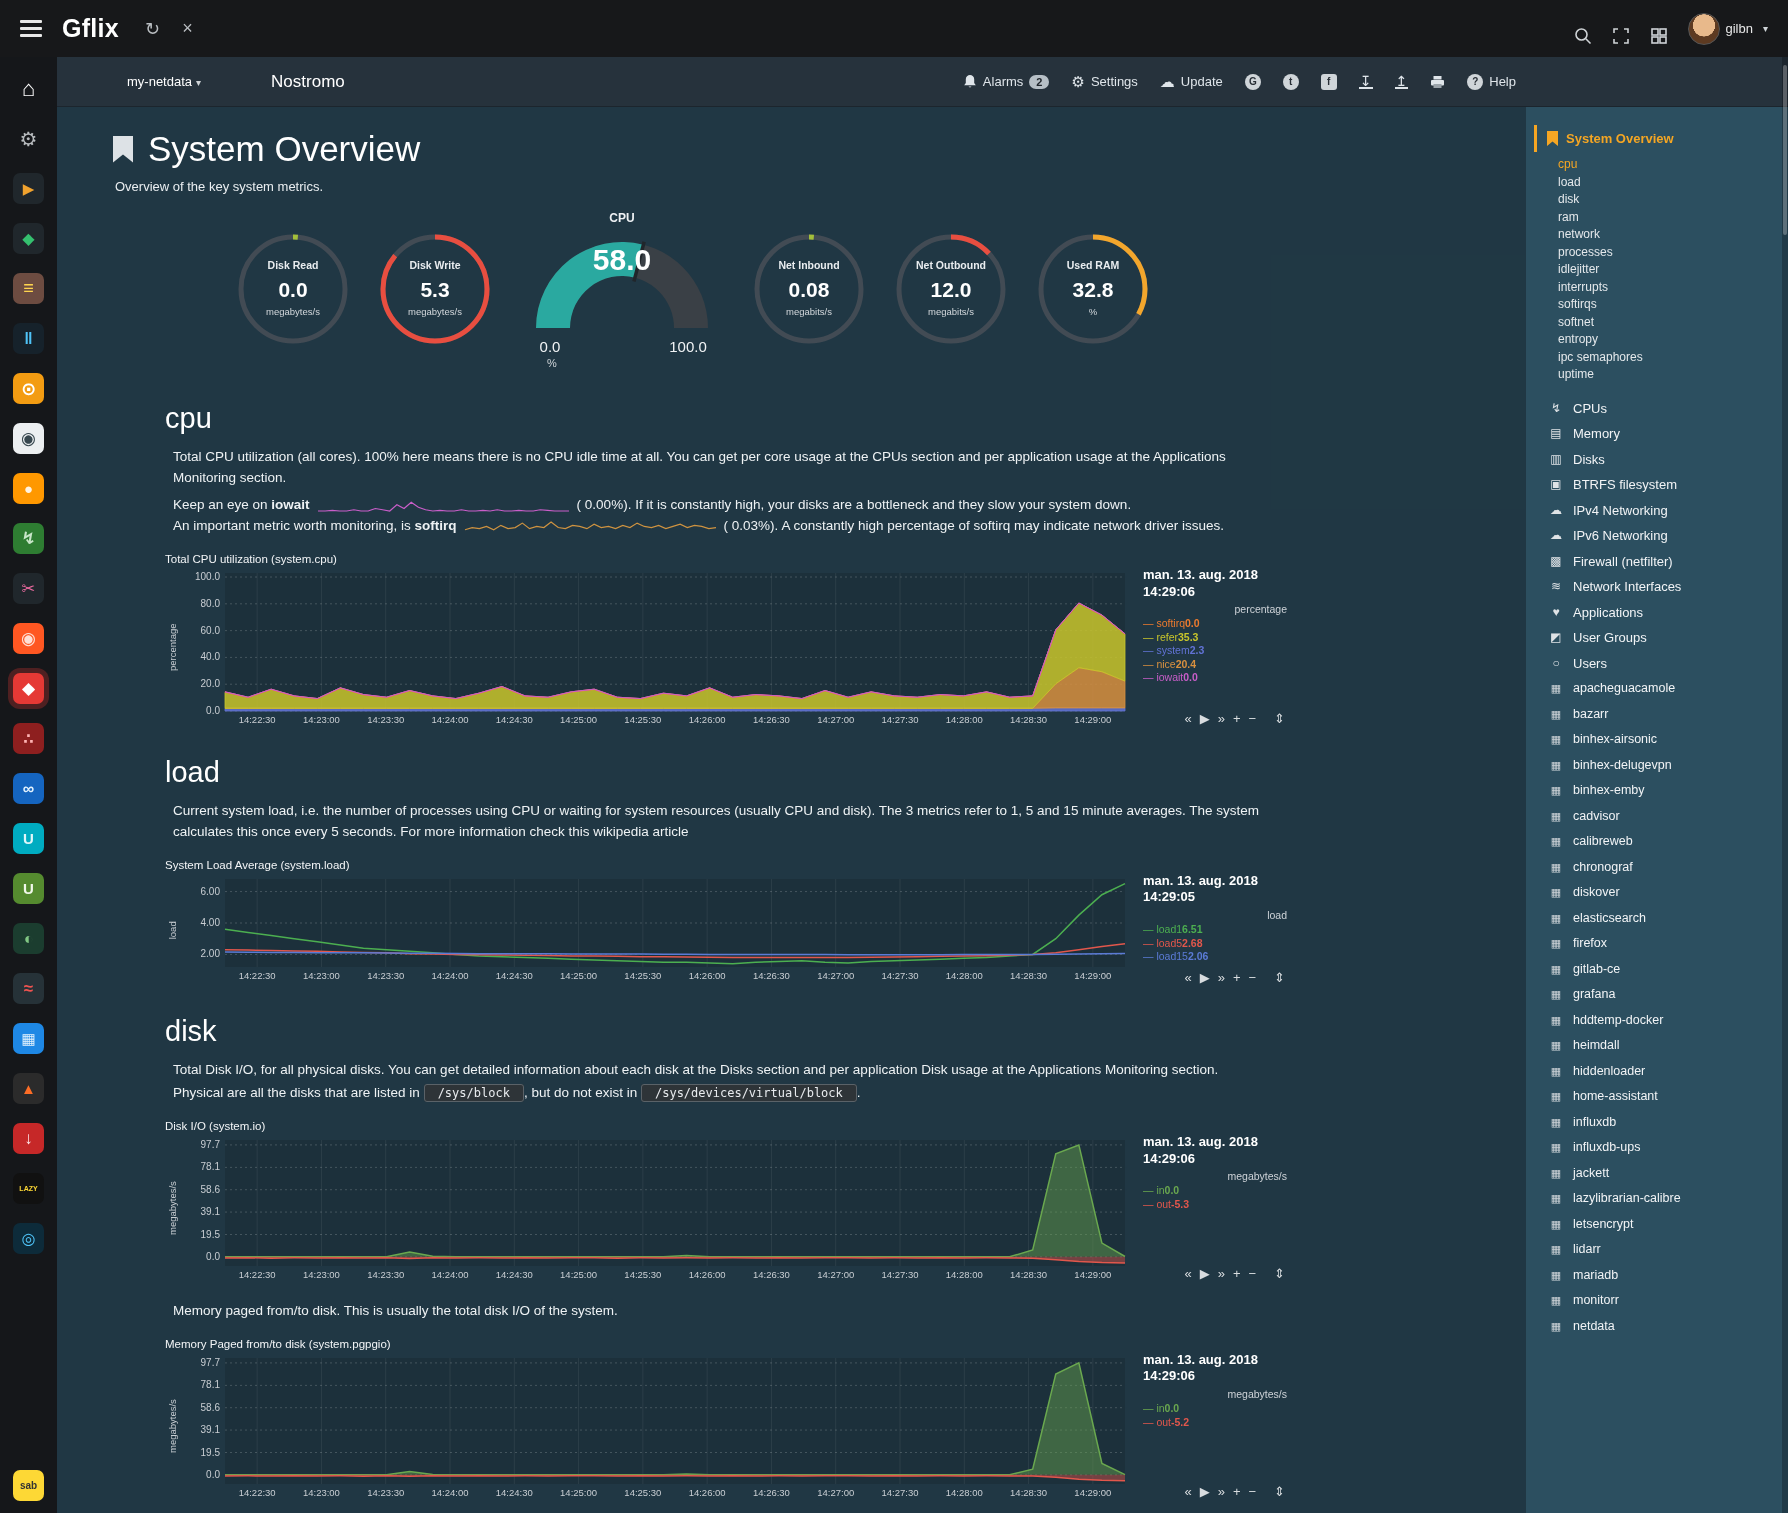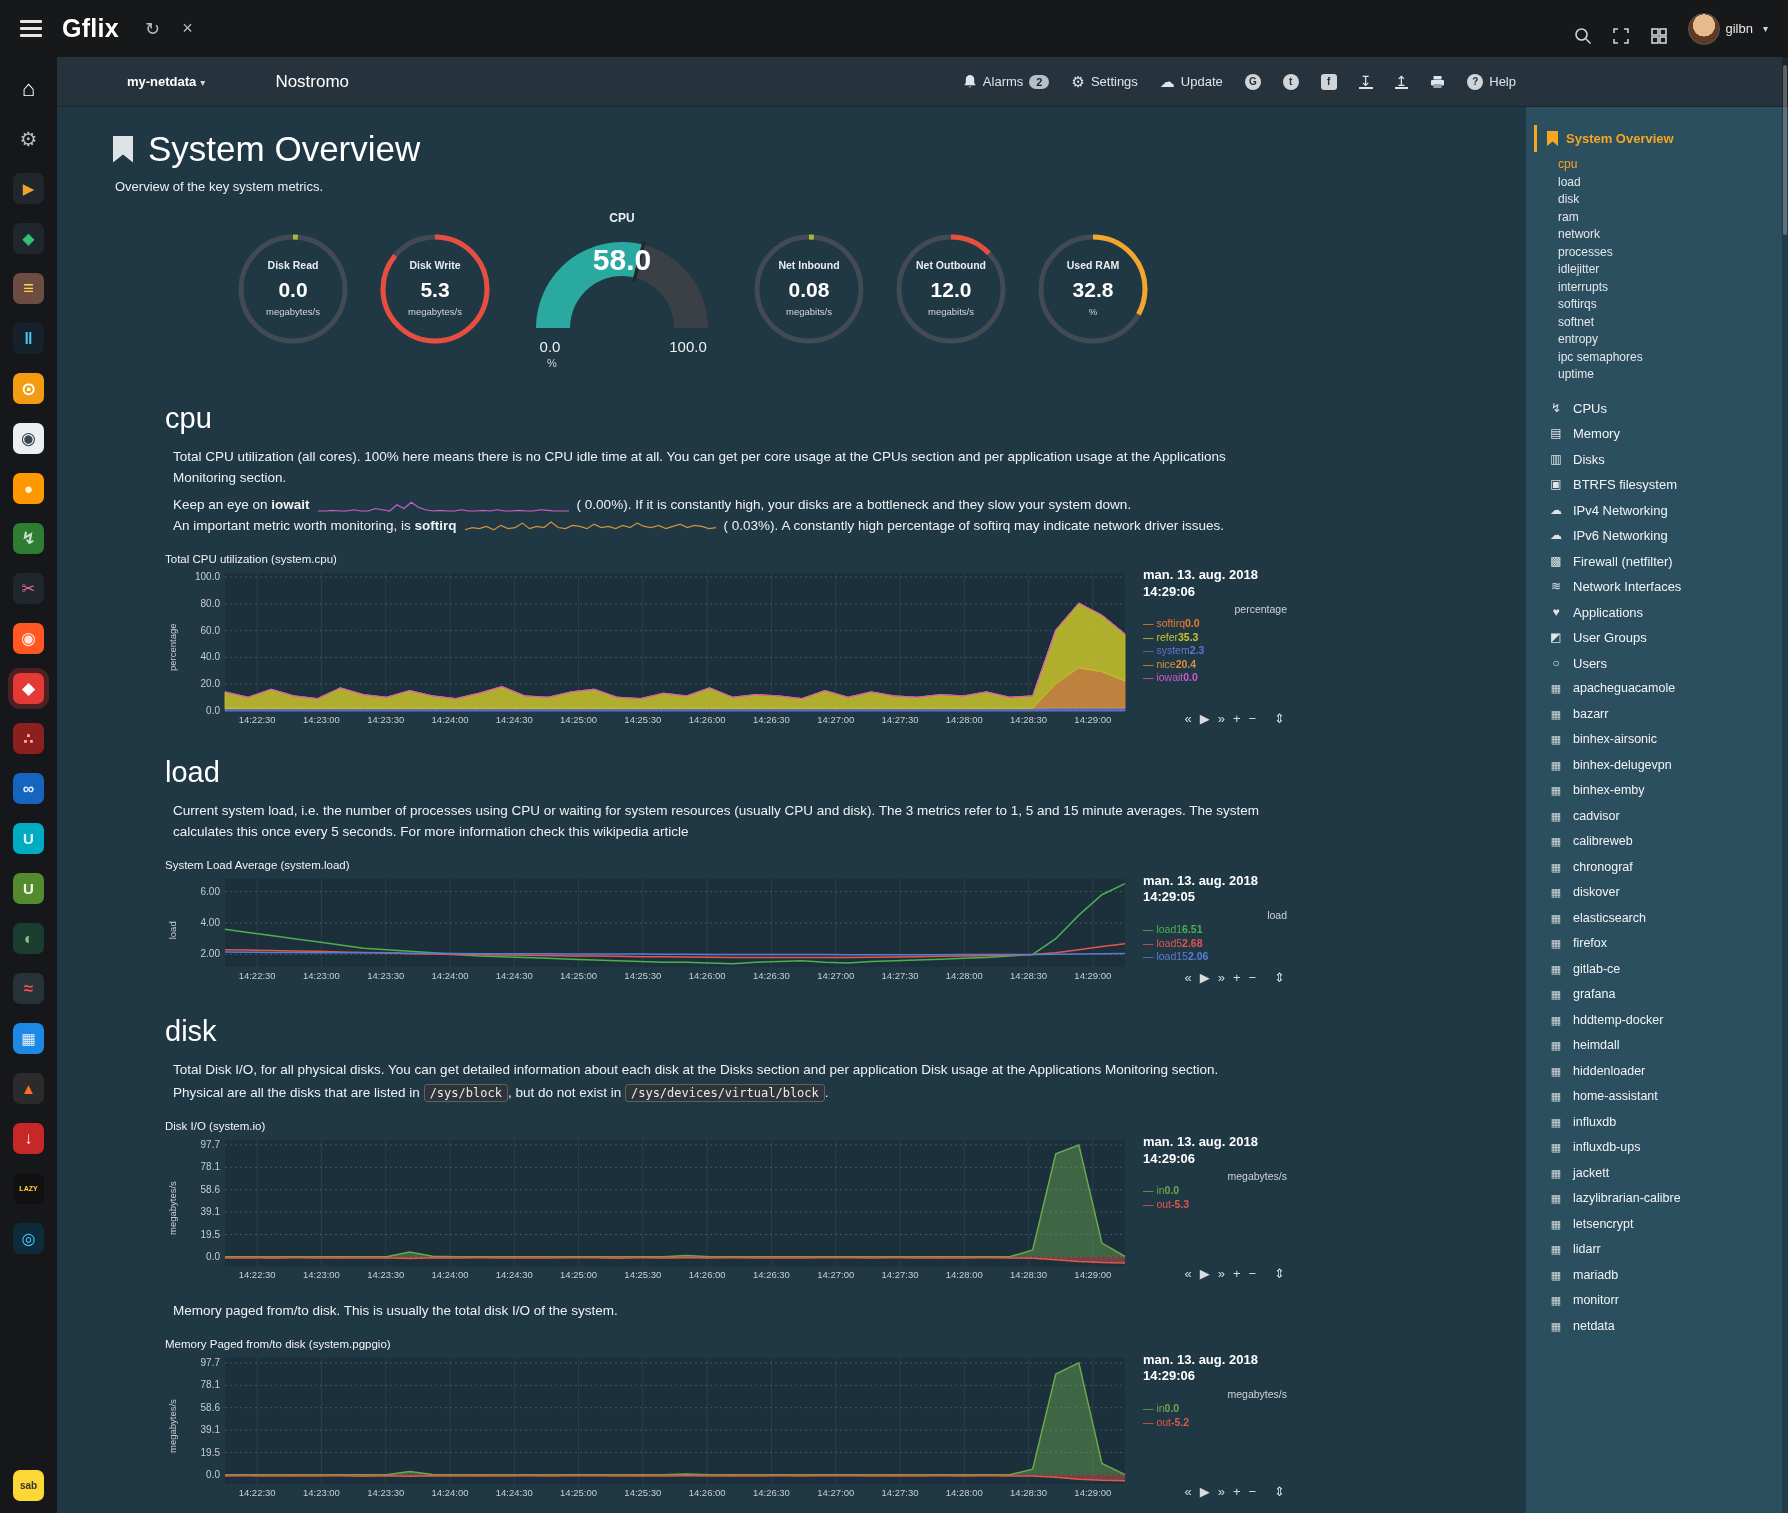--- a/index.html
+++ b/index.html
@@ -29,21 +29,21 @@
   .app-last{margin-top:auto}
 
   
   .main{position:absolute;top:57px;left:57px;right:0;bottom:0;overflow:hidden;
     background:
       radial-gradient(1500px 950px at 52% 32%, rgba(116,180,203,.50), rgba(52,105,128,.28) 45%, rgba(18,40,54,.12) 78%),
       linear-gradient(135deg,#27united 0%,#2e5262 30%,#37657a 55%,#28495a 80%,#1c3340 100%);
     background-color:#2c4f60}
   .ndbar{height:50px;background:rgba(36,44,53,.82);display:flex;align-items:center;
          padding:0 272px 0 70px;font-size:13px;color:#dfe5ea;border-bottom:1px solid rgba(0,0,0,.25)}
-  .nd-host{font-weight:bold;color:#fff;cursor:pointer;margin-right:70px}
+  .nd-host{font-weight:normal;color:#fff;cursor:pointer;margin-right:70px}
   .caret{font-size:10px;color:#cfd4d8;margin-left:4px}
   .nd-name{font-size:17px;color:#fff}
   .nd-right{margin-left:auto;display:flex;align-items:center;gap:22px}
   .nd-item{display:flex;align-items:center;gap:6px;cursor:pointer;color:#dfe5ea;white-space:nowrap}
   .badge{background:#b6bfc6;color:#20262c;border-radius:9px;padding:1px 7px;font-size:11px;font-weight:bold}
   .gglyph{font-size:15px;color:#dfe5ea}
   .sicon{width:16px;height:16px;border-radius:50%;background:#cfd5d9;color:#272e35;font-size:10px;
          font-weight:bold;display:inline-flex;align-items:center;justify-content:center}
   .sicon.sq{border-radius:3px}
   .tray{position:relative;display:inline-block;font-size:14px;line-height:12px;border-bottom:2px solid #dfe5ea;padding:0 1px}
@@ -62,21 +62,21 @@
   
   .gauges{display:flex;align-items:center;gap:22px;margin:12px 0 6px 120px}
   .gauge{text-align:center}
   svg text{font-family:"Liberation Sans","DejaVu Sans",sans-serif}
 
   
   .sect-body{margin-left:60px;max-width:1105px;font-size:13.5px;line-height:1.55;color:#eef2f4}
   .sect-body b{font-weight:bold}
   .spark svg{vertical-align:middle;margin:0 6px}
   .codechip{font-family:"DejaVu Sans Mono","Liberation Mono",monospace;font-size:12px;background:#2e3438;
-            border:1px solid #5a6268;border-radius:3px;padding:1px 5px;color:#e8ebee}
+            border:1px solid #5a6268;border-radius:3px;padding:1px 13px;color:#e8ebee}
   .chartbox{margin:16px 0 4px 52px}
   .chart-title{font-size:11.5px;font-weight:normal;color:#f3f5f7;margin-bottom:2px}
   .chart-row{display:flex;align-items:stretch}
   .yunit{width:14px;display:flex;align-items:center;justify-content:center;font-size:9.5px;color:#c9ced3;
          writing-mode:vertical-rl;transform:rotate(180deg)}
   .legend{width:152px;padding-left:8px;font-size:11px;display:flex;flex-direction:column}
   .lg-date{font-weight:bold;color:#fff;line-height:1.3;font-size:13px}
   .lg-unit{text-align:right;color:#ced3d8;margin:3px 0 2px;font-size:10.5px}
   .lg-row{display:flex;justify-content:flex-start;line-height:13.5px;cursor:pointer}
   .lg-name{font-size:10.5px}

